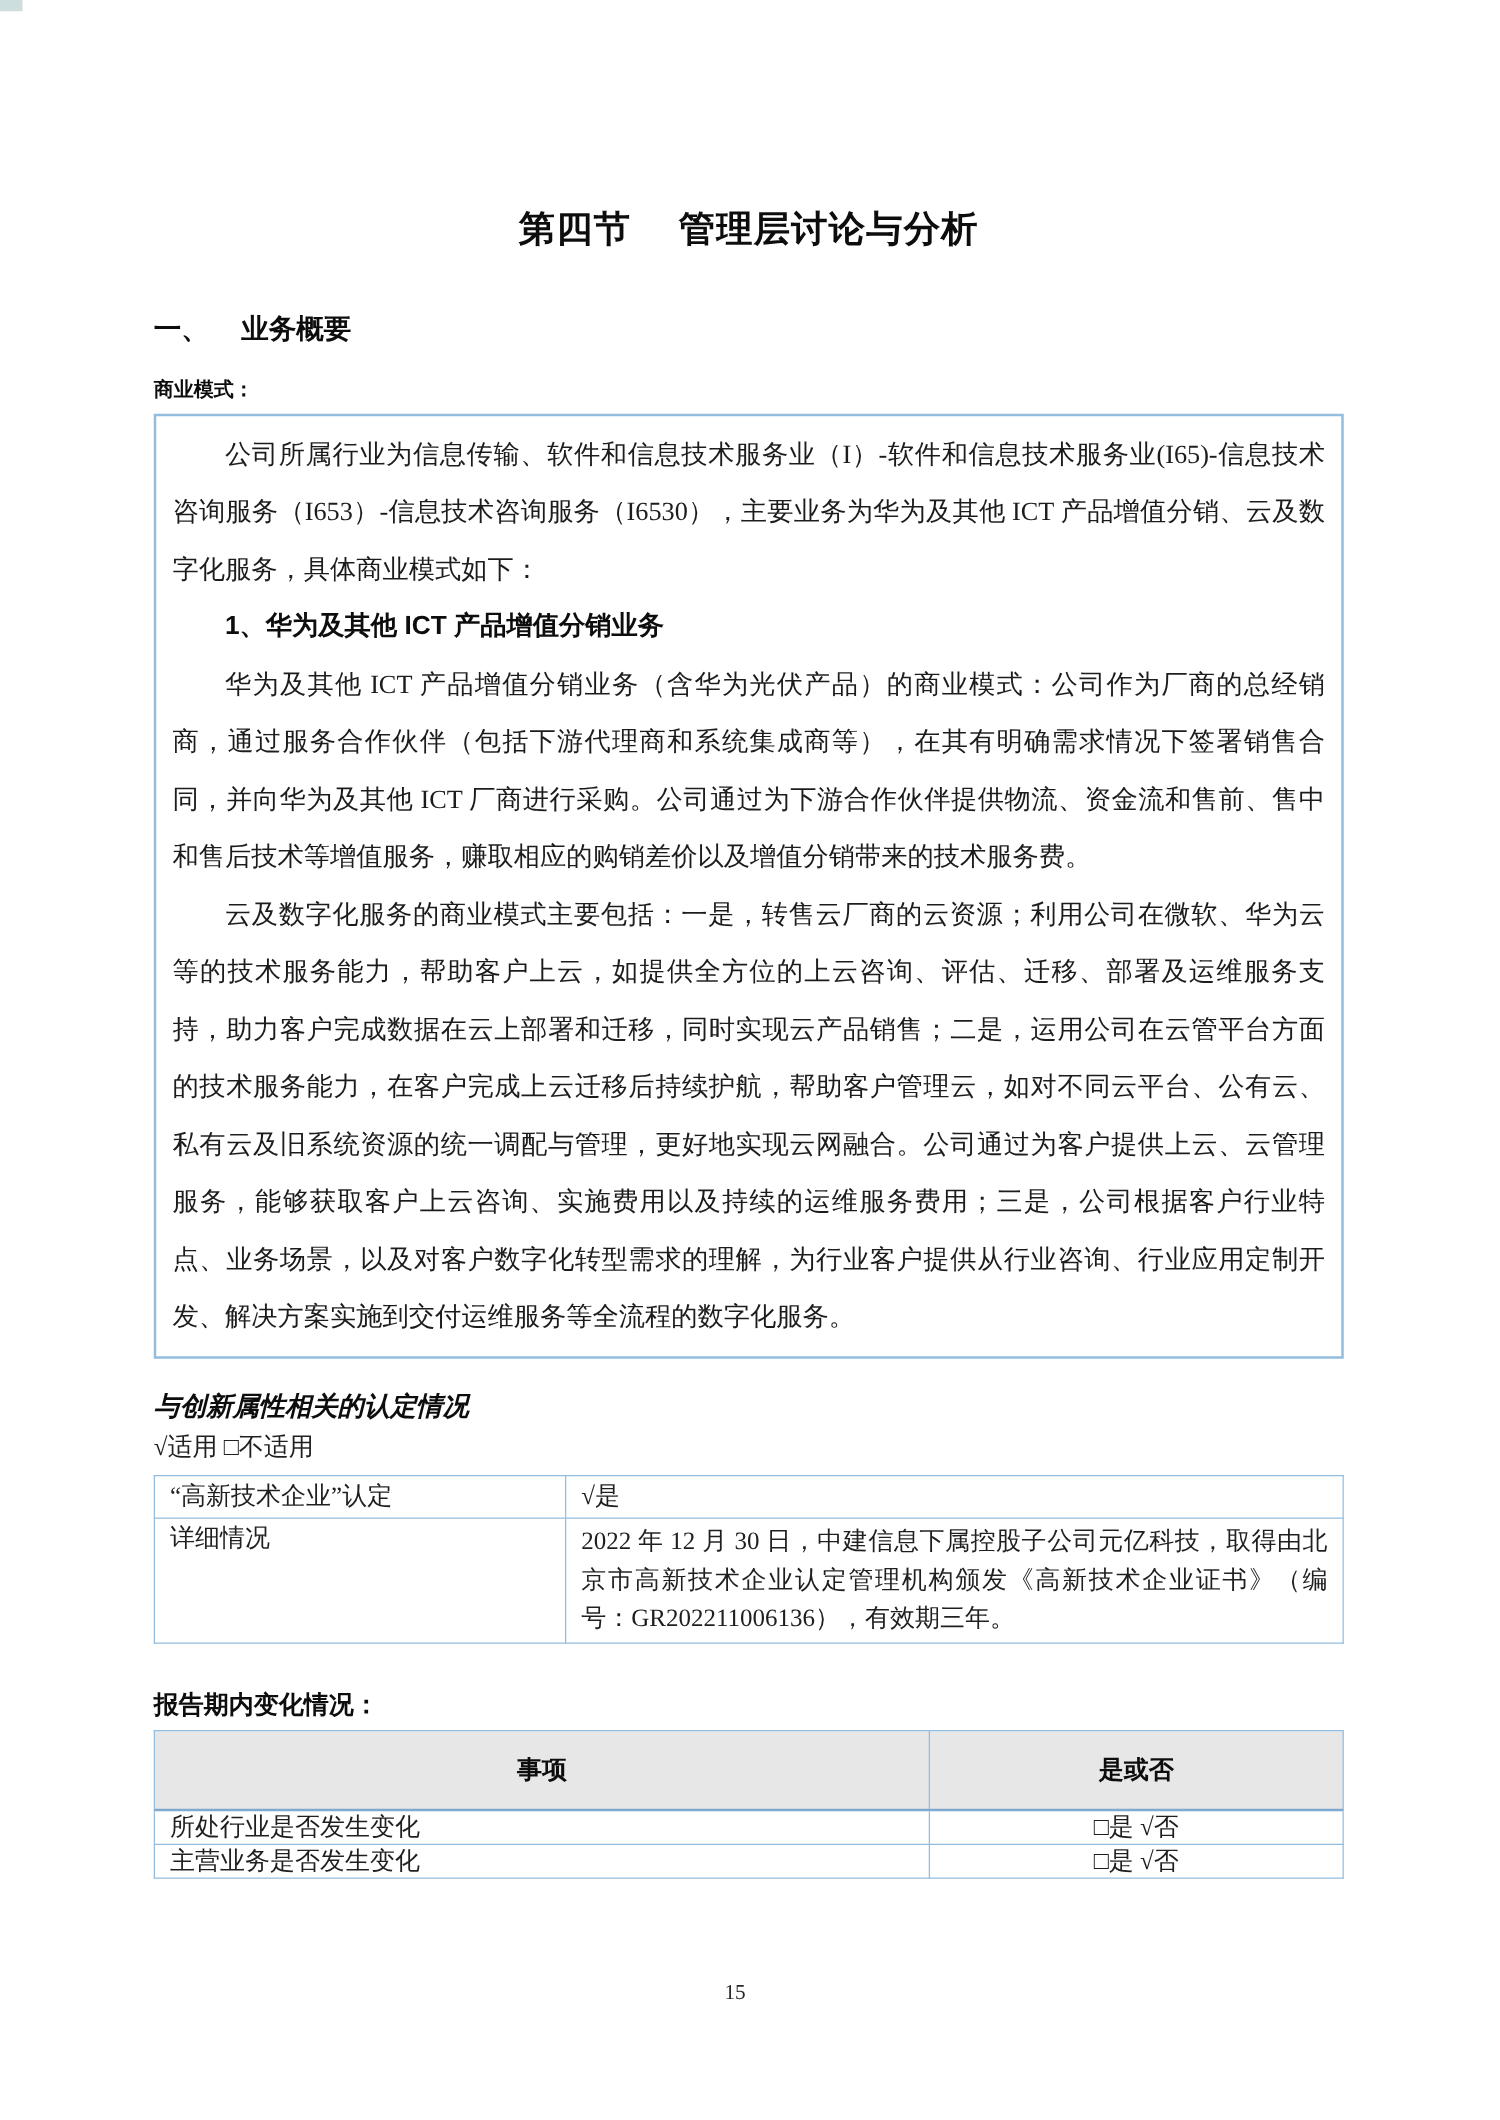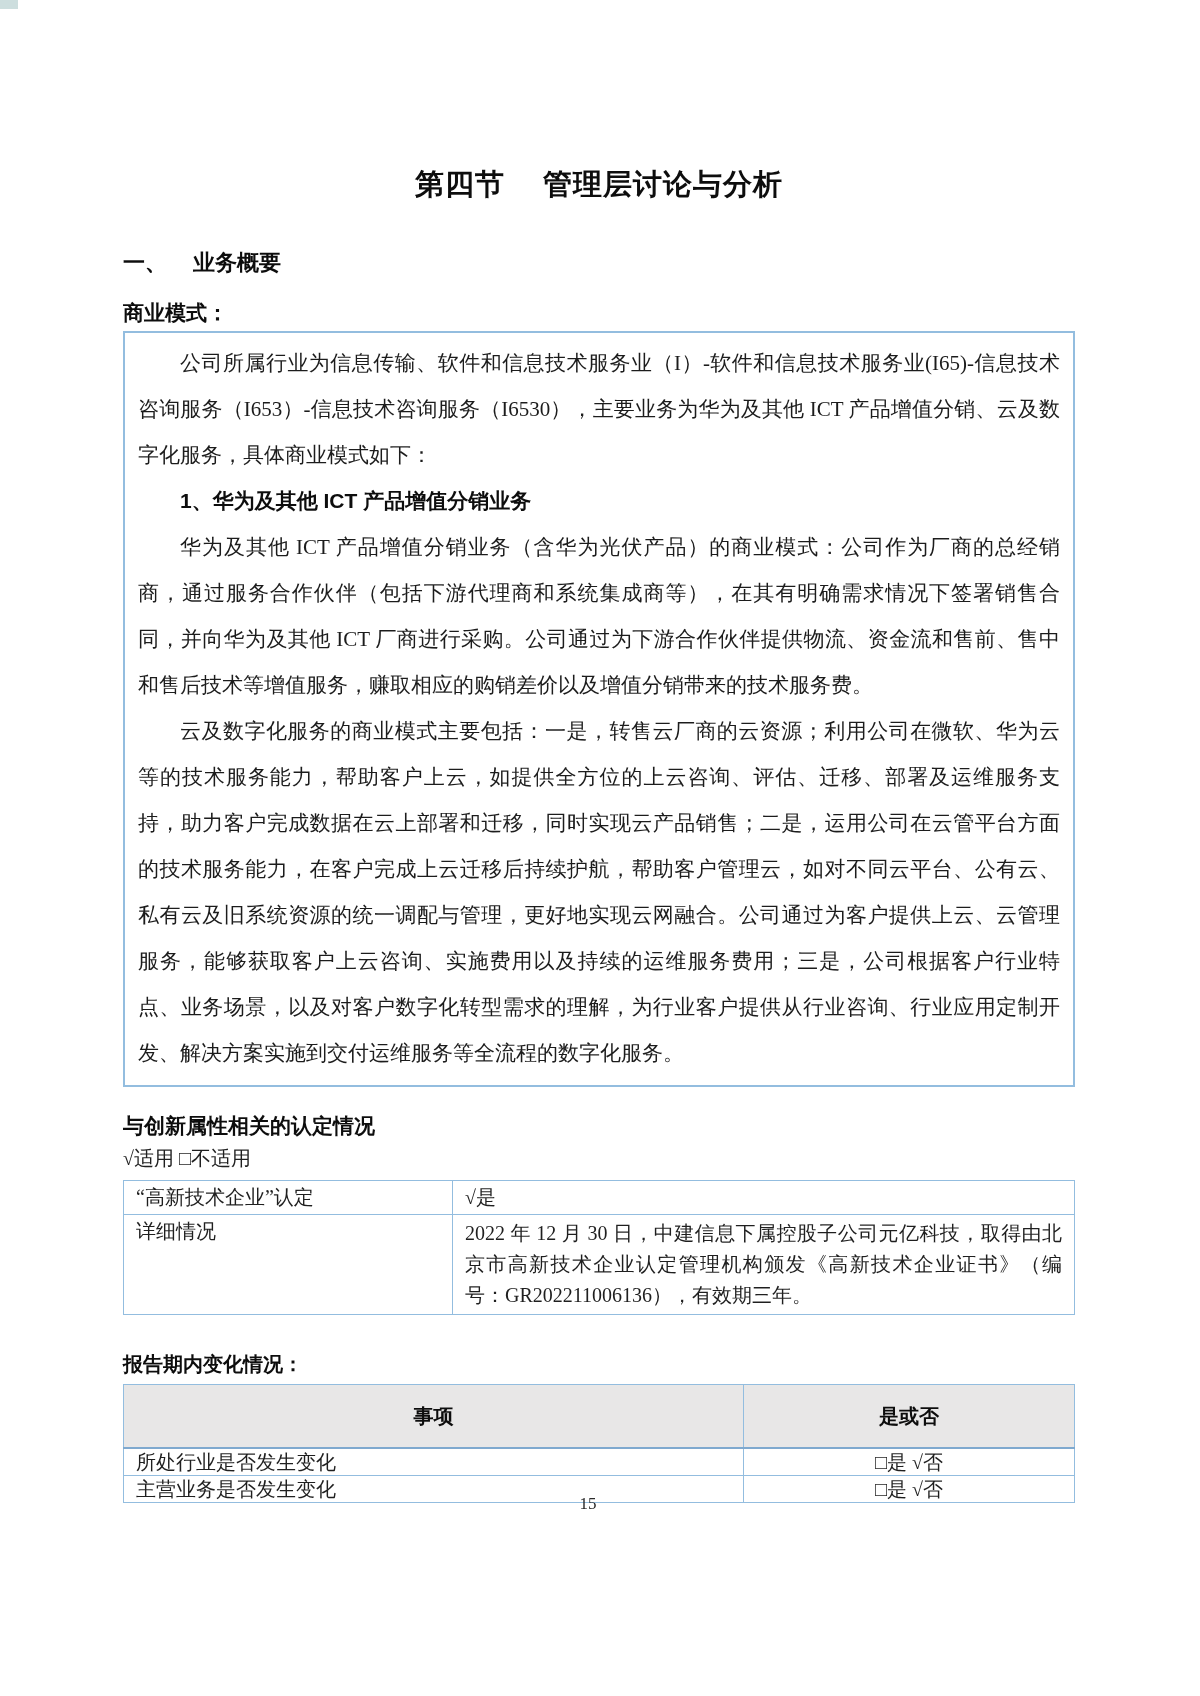--- a/index.html
+++ b/index.html
@@ -42,21 +42,21 @@
     font-weight: bold;
     font-size: 22px;
     line-height: 28px;
     color: #0d0d0d;
   }
   .sec-heading .sec-num { margin-right: 26px; }
   .bm-label {
     margin-top: 22px;
     font-family: "Liberation Sans", "DejaVu Sans", sans-serif;
     font-weight: bold;
-    font-size: 21px;
+    font-size: 16px;
     line-height: 27px;
     color: #0d0d0d;
   }
   .bm-box {
     margin-top: 5px;
     border: 2px solid #93bddf;
     padding: 7px 13px 9px 13px;
     background: #ffffff;
   }
   .para {
@@ -71,20 +71,21 @@
     font-weight: bold;
     color: #0d0d0d;
   }
   .inno-heading {
     margin-top: 25px;
     font-family: "Liberation Sans", "DejaVu Sans", sans-serif;
     font-weight: bold;
     font-size: 21px;
     line-height: 27px;
     color: #0d0d0d;
+    font-style: italic;
   }
   .applicability {
     margin-top: 6px;
     font-size: 20px;
     line-height: 26px;
   }
   table.doc-table {
     margin-top: 9px;
     width: 100%;
     border-collapse: collapse;
@@ -116,21 +117,21 @@
     color: #0d0d0d;
     text-align: center;
     padding: 18px 6px;
     line-height: 26px;
     border-bottom: 2px solid #7fa9cf;
   }
   table.changes-table td { padding: 0 12px; line-height: 26px; }
   table.changes-table td.answer { text-align: center; }
   .page-number {
     position: absolute;
-    top: 1494px;
+    top: 1584px;
     left: 0;
     width: 100%;
     text-align: center;
     font-size: 17px;
     color: #2a2a2a;
   }
 </style>
 </head>
 <body>
 

